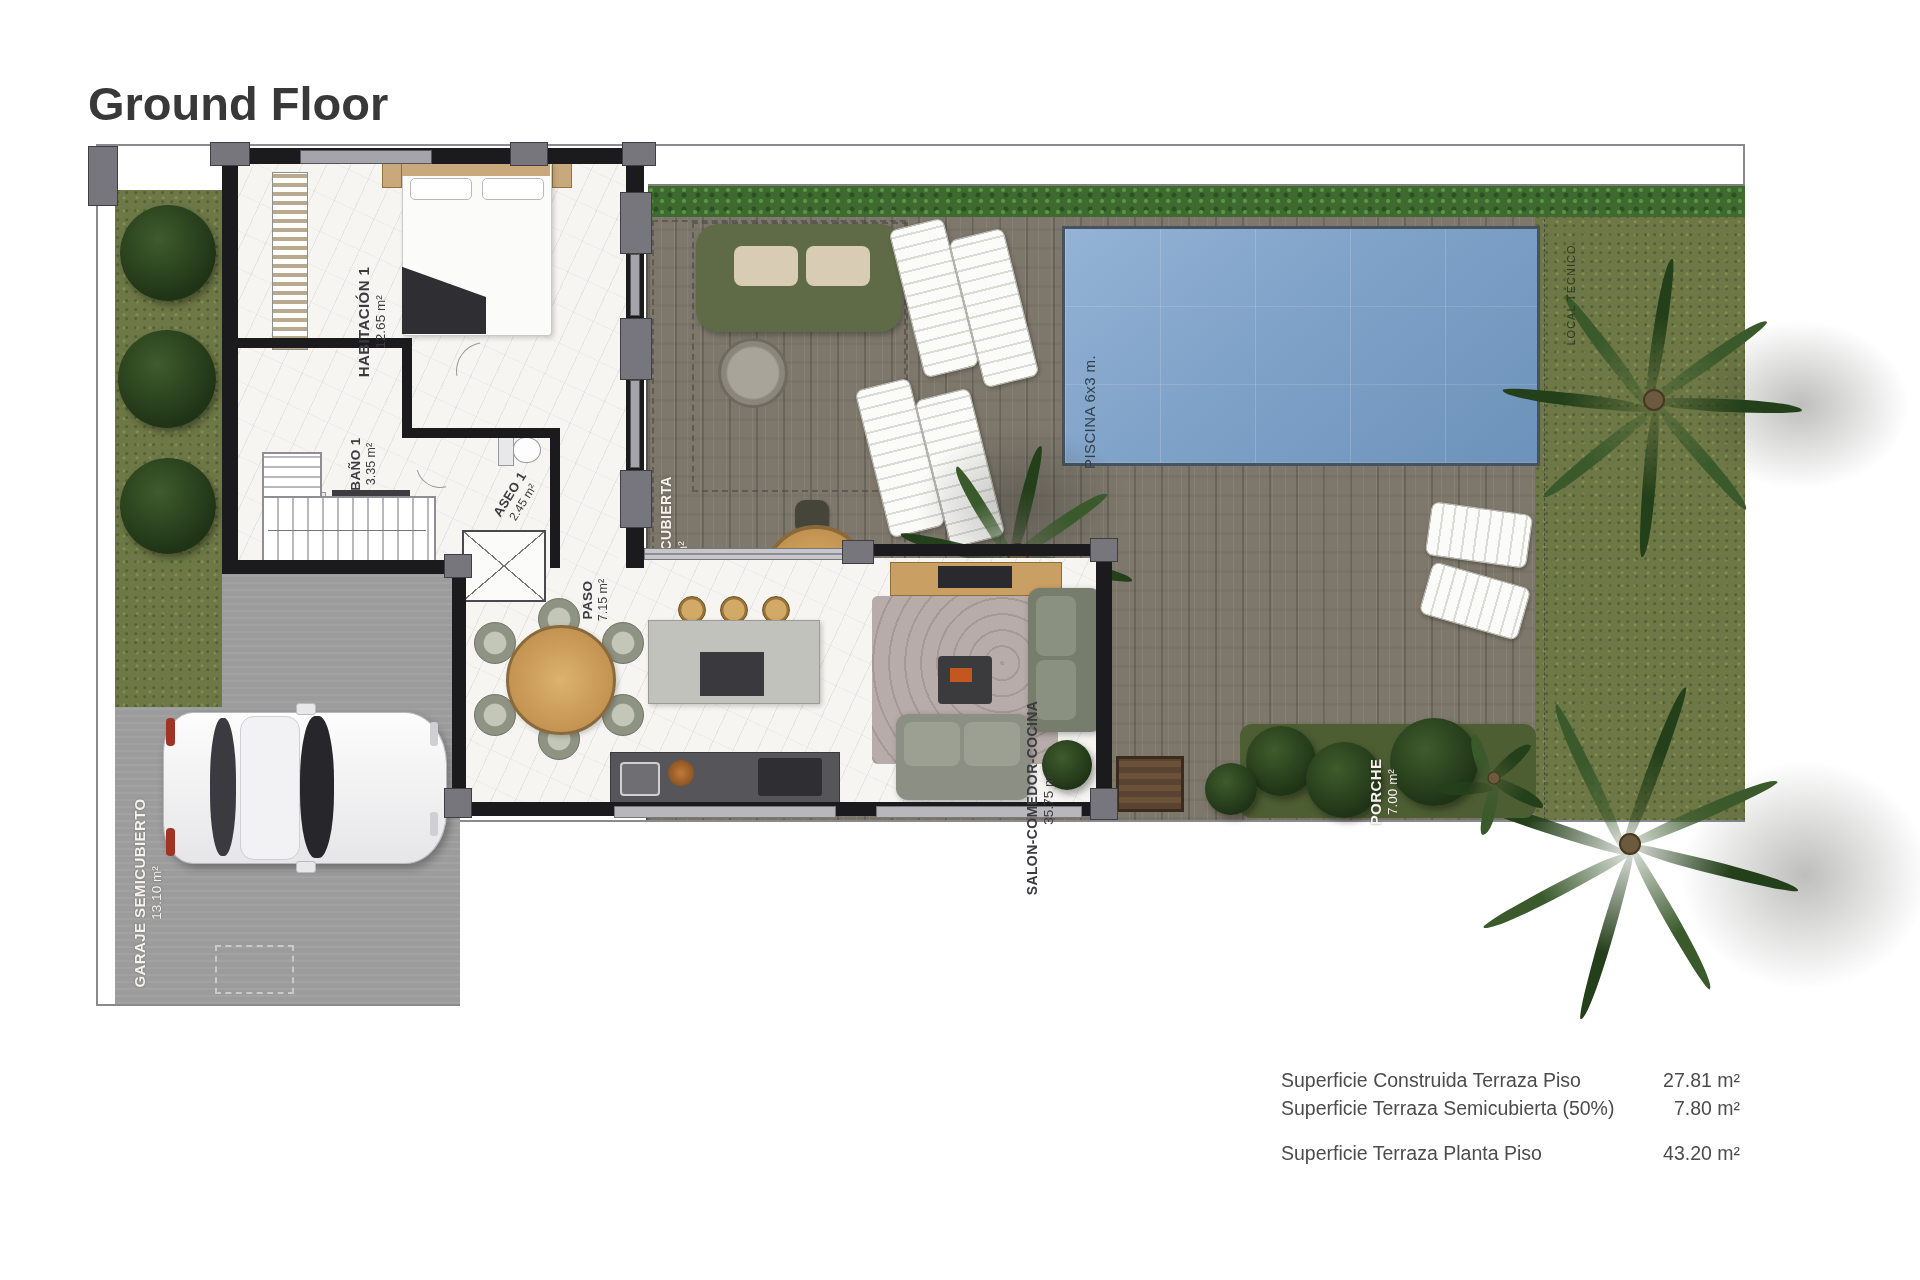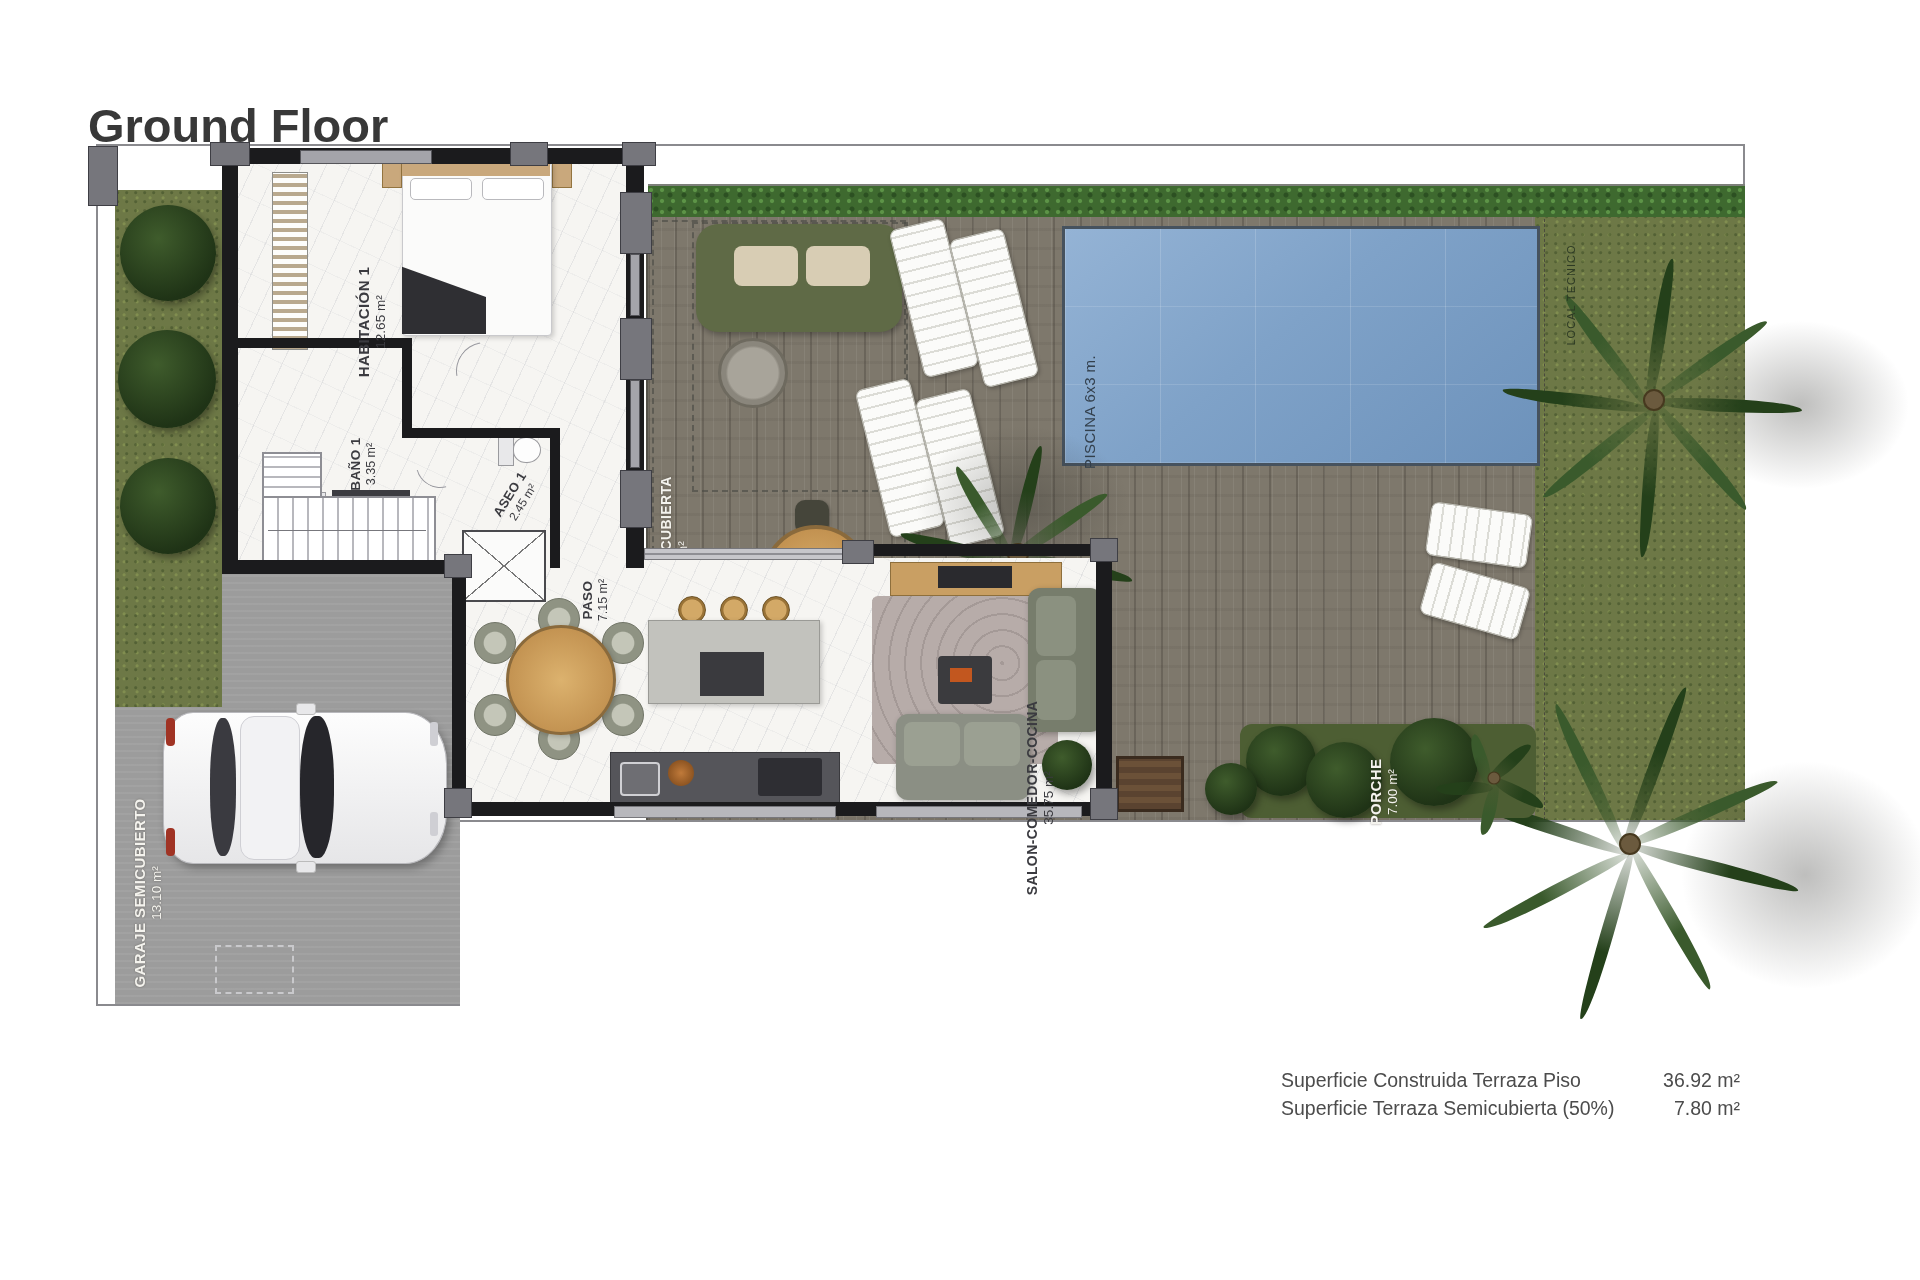--- a/index.html
+++ b/index.html
@@ -43,21 +43,21 @@
   
   .vlabel{position:absolute;transform:translate(-50%,-50%) rotate(-90deg);text-align:center;
           white-space:nowrap;line-height:1.2;}
   .tilt{transform:translate(-50%,-50%) rotate(-58deg);}
   .vlabel .nm{display:block;font-size:15px;font-weight:700;letter-spacing:.4px;}
   .vlabel .ar{display:block;font-size:13.5px;font-weight:400;}
   .dark{color:#3b3b40;}
   .light{color:#f4f3ee;text-shadow:0 0 2px rgba(60,55,45,.55);}
   .pool-ink{color:#33404d;}
   .tech-ink{color:#2d3a24;}
-  .title{position:absolute;left:88px;top:67px;font-size:47px;font-weight:700;color:#383838;}
+  .title{position:absolute;left:88px;top:45px;font-size:47px;font-weight:700;color:#383838;}
   
   .lounger{position:absolute;background:repeating-linear-gradient(0deg,#fbfbf9 0 10px,#dcdcd6 10px 12px);
            border:1px solid #c2c2ba;border-radius:8px;box-shadow:1px 2px 4px rgba(0,0,0,.28);}
   .lounger-h{position:absolute;background:repeating-linear-gradient(90deg,#fbfbf9 0 10px,#dcdcd6 10px 12px);
            border:1px solid #c2c2ba;border-radius:8px;box-shadow:1px 2px 4px rgba(0,0,0,.28);}
   .bush{position:absolute;border-radius:50%;
         background:radial-gradient(circle at 40% 35%, #3f5c2c, #1f3316 72%);
         box-shadow:3px 4px 7px rgba(0,0,0,.35);}
   .palm{position:absolute;width:0;height:0;}
   .frond{position:absolute;left:0;top:0;height:15px;border-radius:20% 100% 20% 100%;
@@ -331,21 +331,25 @@
     <span class="ar" style="font-size:12.5px;">7.15 m²</span>
   </div>
   <div class="vlabel dark" style="left:1040px;top:798px;">
     <span class="nm" style="font-size:14px;">SALON-COMEDOR-COCINA</span>
     <span class="ar">35.75 m²</span>
   </div>
 
   <div class="summary">
     <div class="sum-row">
       <span class="lbl">Superficie Construida Terraza Piso</span>
-      <span class="val">36.92 m²</span>
+      <span class="val">27.81 m²</span>
     </div>
     <div class="sum-row">
       <span class="lbl">Superficie Terraza Semicubierta (50%)</span>
       <span class="val">7.80 m²</span>
     </div>
+    <div class="sum-row sum-extra">
+      <span class="lbl">Superficie Terraza Planta Piso</span>
+      <span class="val">43.20 m²</span>
+    </div>
   </div>
 
 </div>
 
 </body></html>

